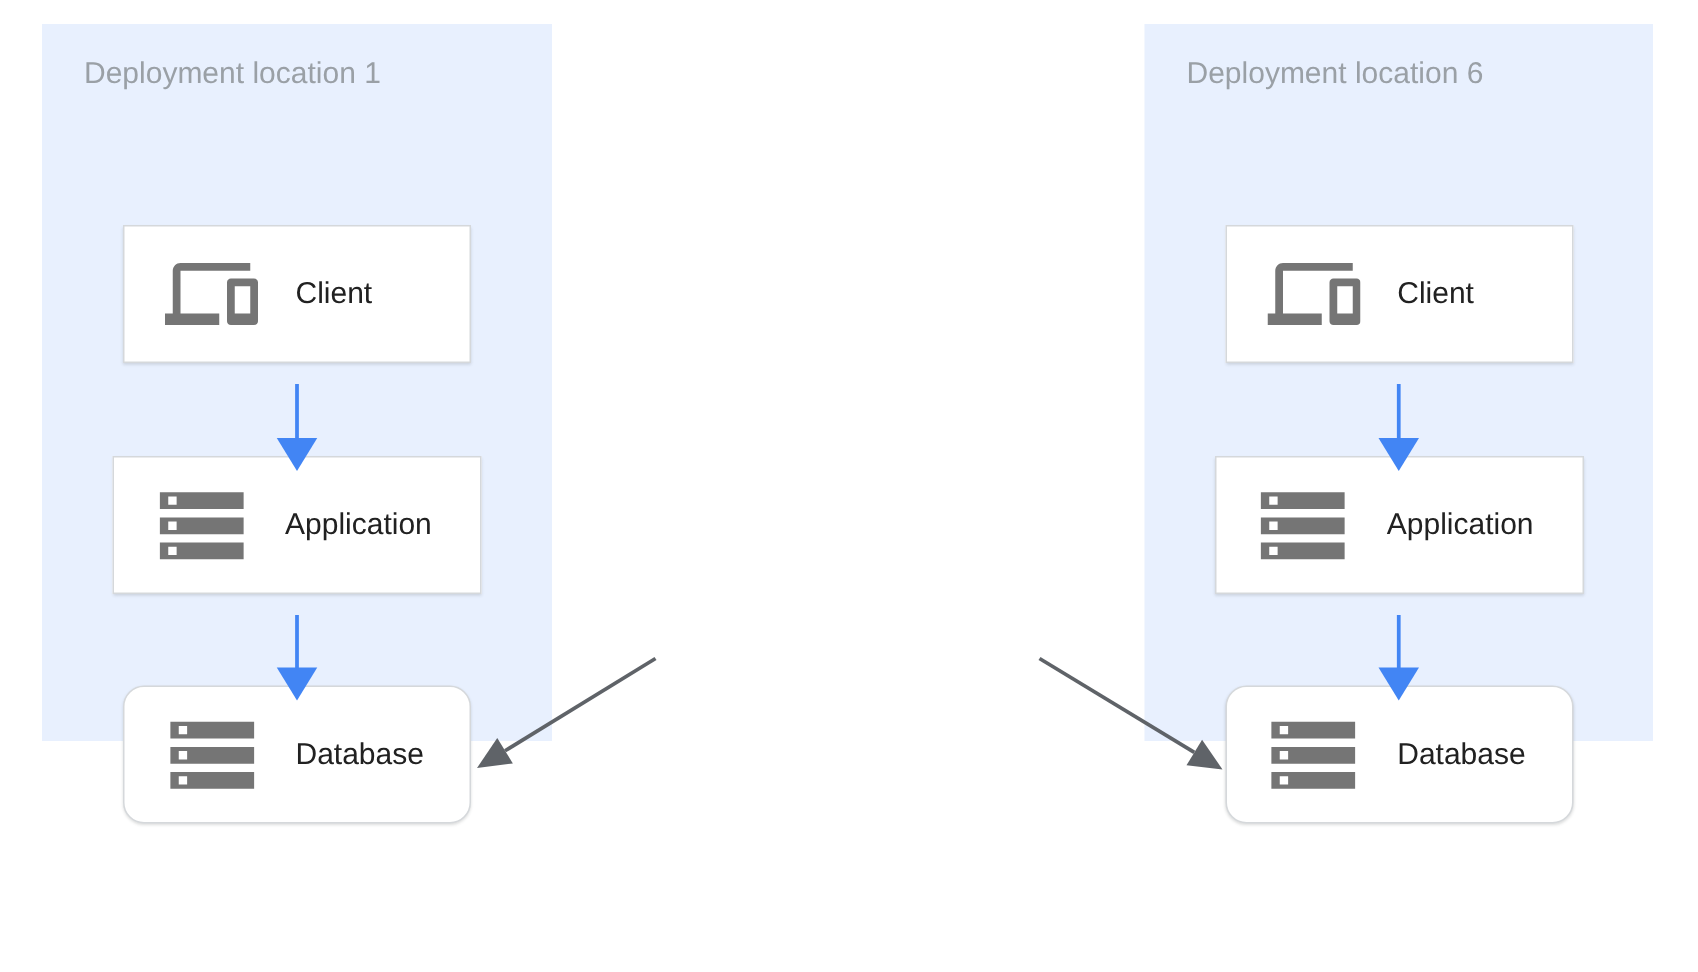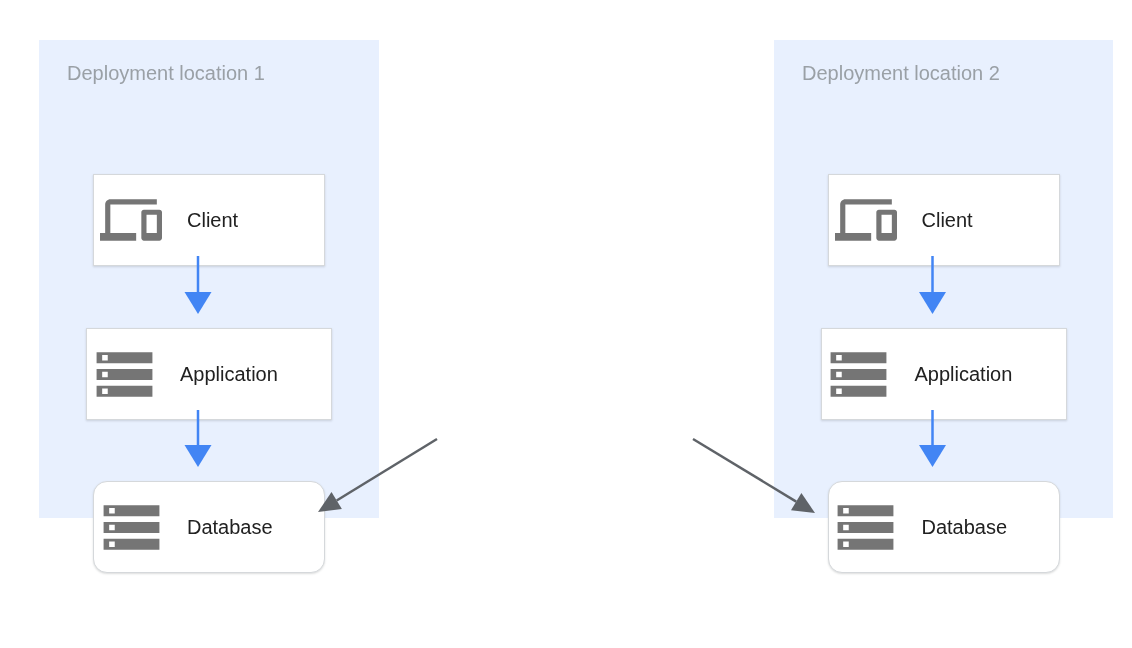--- a/index.html
+++ b/index.html
@@ -10,24 +10,23 @@
   }
   .canvas {
     position: relative;
     width: 1132px;
     height: 648px;
     overflow: hidden;
     background: var(--page_bg, #ffffff);
   }
   .panel {
     position: absolute;
-    top: 40px;
+    top: 16px;
     height: 478px;
     background: var(--panel_bg, #e8f0fe);
-    margin-left: 11px;
   }
   .panel-1 { left: 28px;  width: 340px; }
   .panel-2 { left: 763px; width: 339px; }
   .panel-title {
     position: absolute;
     top: 21px;
     left: 28px;
     font-size: 20px;
     line-height: 24px;
     color: var(--title_color, #9aa0a6);
@@ -37,21 +36,21 @@
     position: absolute;
     left: 50%;
     transform: translateX(-50%);
     height: 92px;
     background: var(--box_bg, #ffffff);
     border: 1px solid var(--box_border, #d5d8db);
     box-shadow: 0 1px 2px rgba(60,64,67,0.18);
     box-sizing: border-box;
     display: flex;
     align-items: center;
-    padding-left: 3px;
+    padding-left: 24px;
     gap: 22px;
   }
   .node-client      { top: 134px; width: 232px; }
   .node-application { top: 288px; width: 246px; }
   .node-database    { top: 441px; width: 232px; border-radius: 14px; }
   .icon {
     width: 68px;
     height: 68px;
     display: flex;
     align-items: center;
@@ -115,21 +114,21 @@
       <span class="icon">
         <svg width="67" height="67" viewBox="0 0 24 24" preserveAspectRatio="xMidYMid meet">
           <path d="M2 20h20v-4H2v4zm2-3h2v2H4v-2zM2 4v4h20V4H2zm4 3H4V5h2v2zm-4 7h20v-4H2v4zm2-3h2v2H4v-2z"></path>
         </svg>
       </span>
       <span class="node-label">Database</span>
     </div>
   </section>
 
   <section class="panel panel-2">
-    <div class="panel-title">Deployment location 2</div>
+    <div class="panel-title">Deployment location 6</div>
 
     <div class="node node-client">
       <span class="icon">
         <svg width="62" height="62" viewBox="0 0 24 24" preserveAspectRatio="xMidYMid meet">
           <path d="M4 6h18V4H4c-1.1 0-2 .9-2 2v11H0v3h14v-3H4V6zm19 2h-6c-.55 0-1 .45-1 1v10c0 .55.45 1 1 1h6c.55 0 1-.45 1-1V9c0-.55-.45-1-1-1zm-1 9h-4v-7h4v7z"></path>
         </svg>
       </span>
       <span class="node-label">Client</span>
     </div>
 

